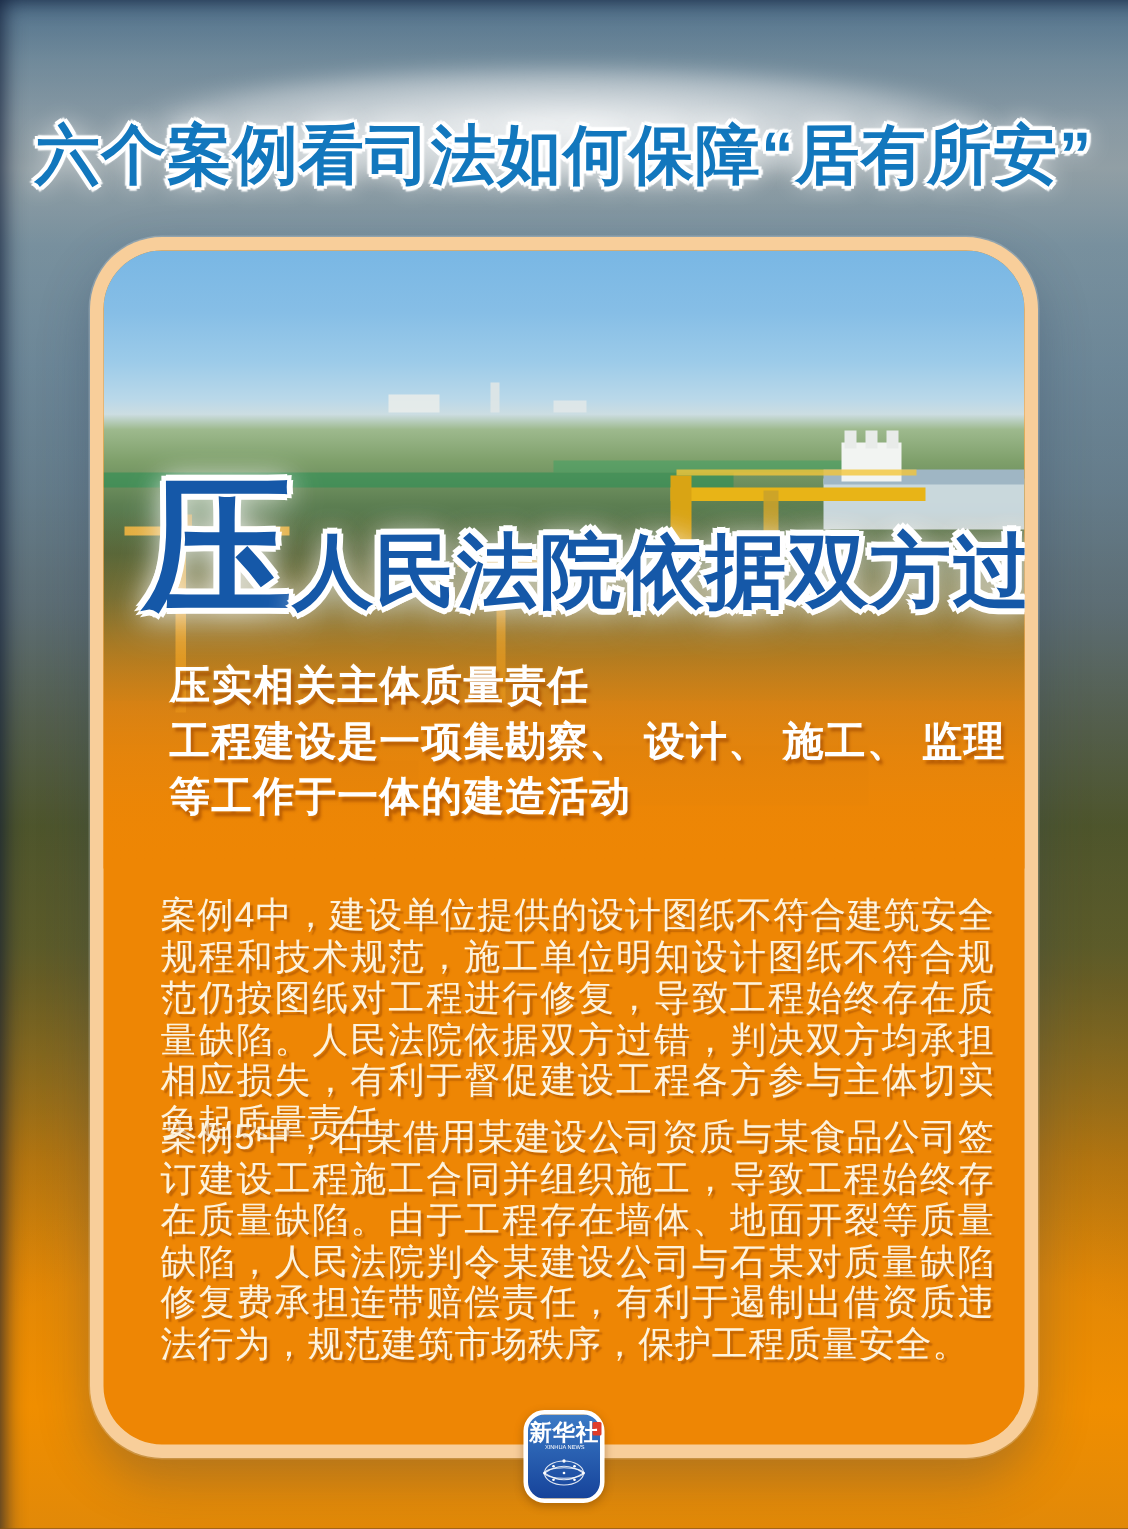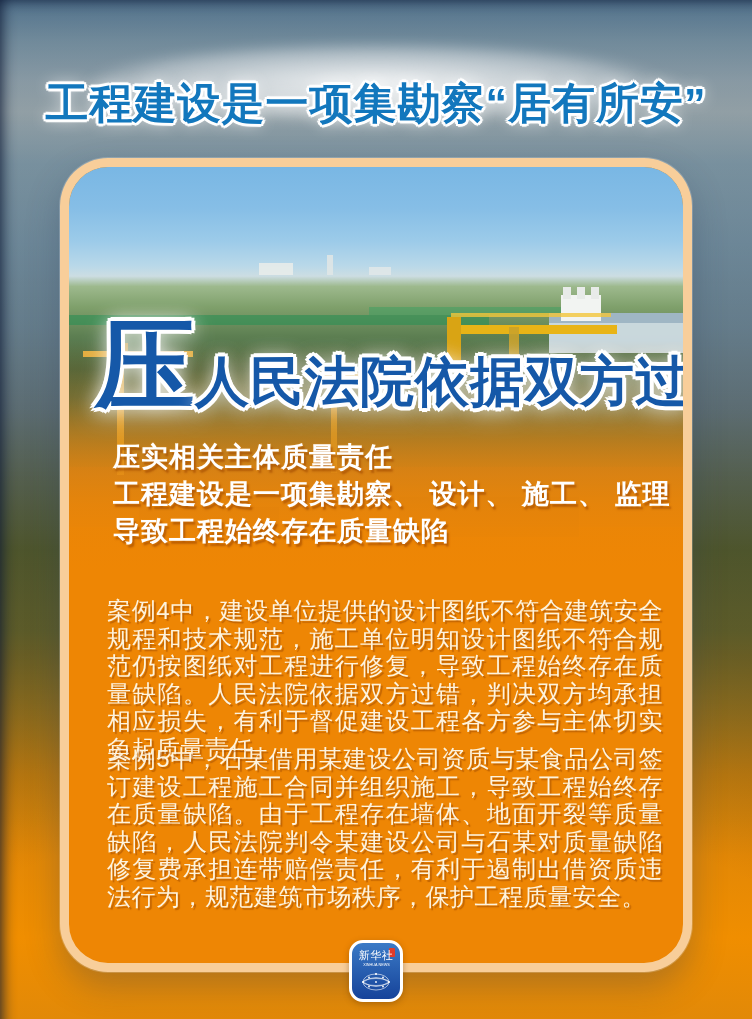--- a/index.html
+++ b/index.html
@@ -121,40 +121,40 @@
     position:absolute;left:349px;top:940px;
     width:54px;height:62px;box-sizing:border-box;
     border:3px solid #ffffff;border-radius:14px;
     background:linear-gradient(180deg,#3b7ac6 0%,#2a61b2 45%,#16439a 100%);
     display:flex;flex-direction:column;align-items:center;justify-content:flex-start;
     padding-top:6px;
     box-shadow:0 2px 6px rgba(90,45,0,.35);
     z-index:10;
   }
   .logo-cn{
-    color:#fff;font-weight:400;font-size:11px;line-height:13px;
+    color:#fff;font-weight:700;font-size:15px;line-height:13px;
     letter-spacing:.5px;white-space:nowrap;position:relative;
   }
   .logo-cn .seal{
     position:absolute;right:-2px;top:-1px;width:6px;height:9px;
     background:#e03c2a;z-index:-1;border-radius:1px;
   }
   .logo-en{
     color:#fff;font-size:9px;line-height:9px;white-space:nowrap;
     transform:scale(.42);transform-origin:center top;margin-top:1px;
   }
   .logo-globe{margin-top:-1px;}
 </style>
 </head>
 <body>
 
 <div class="page">
 
   <div class="title-glow"></div>
-  <h1 class="page-title">工程建设是一项集勘察“居有所安”</h1>
+  <h1 class="page-title">六个案例看司法如何保障“居有所安”</h1>
 
   <div class="card">
 
     <div class="photo">
       <svg class="scene" width="614" height="412" viewBox="0 0 614 412">
 
         <rect x="190" y="96" width="34" height="12" fill="#e8ecea" opacity=".9"></rect>
         <rect x="258" y="88" width="6" height="20" fill="#dfe5e6" opacity=".9"></rect>
         <rect x="300" y="100" width="22" height="8" fill="#e4e9e8" opacity=".8"></rect>
 
@@ -188,21 +188,21 @@
       <div class="tint"></div>
 
       <div class="headline">
         <span class="big">压</span><span class="rest">人民法院依据双方过错</span>
       </div>
     </div>
 
     <div class="subtitle">
       <div class="sline">压实相关主体质量责任</div>
       <div class="sline">工程建设是一项集勘察、 设计、 施工、 监理</div>
-      <div class="sline">导致工程始终存在质量缺陷</div>
+      <div class="sline">等工作于一体的建造活动</div>
     </div>
 
     <div class="para p1">案例4中，建设单位提供的设计图纸不符合建筑安全规程和技术规范，施工单位明知设计图纸不符合规范仍按图纸对工程进行修复，导致工程始终存在质量缺陷。人民法院依据双方过错，判决双方均承担相应损失，有利于督促建设工程各方参与主体切实负起质量责任。</div>
     <div class="para p2">案例5中，石某借用某建设公司资质与某食品公司签订建设工程施工合同并组织施工，导致工程始终存在质量缺陷。由于工程存在墙体、地面开裂等质量缺陷，人民法院判令某建设公司与石某对质量缺陷修复费承担连带赔偿责任，有利于遏制出借资质违法行为，规范建筑市场秩序，保护工程质量安全。</div>
 
   </div>
 
   <div class="logo">
     <div class="logo-cn">新华社<span class="seal"></span></div>
     <div class="logo-en">XINHUA NEWS</div>

